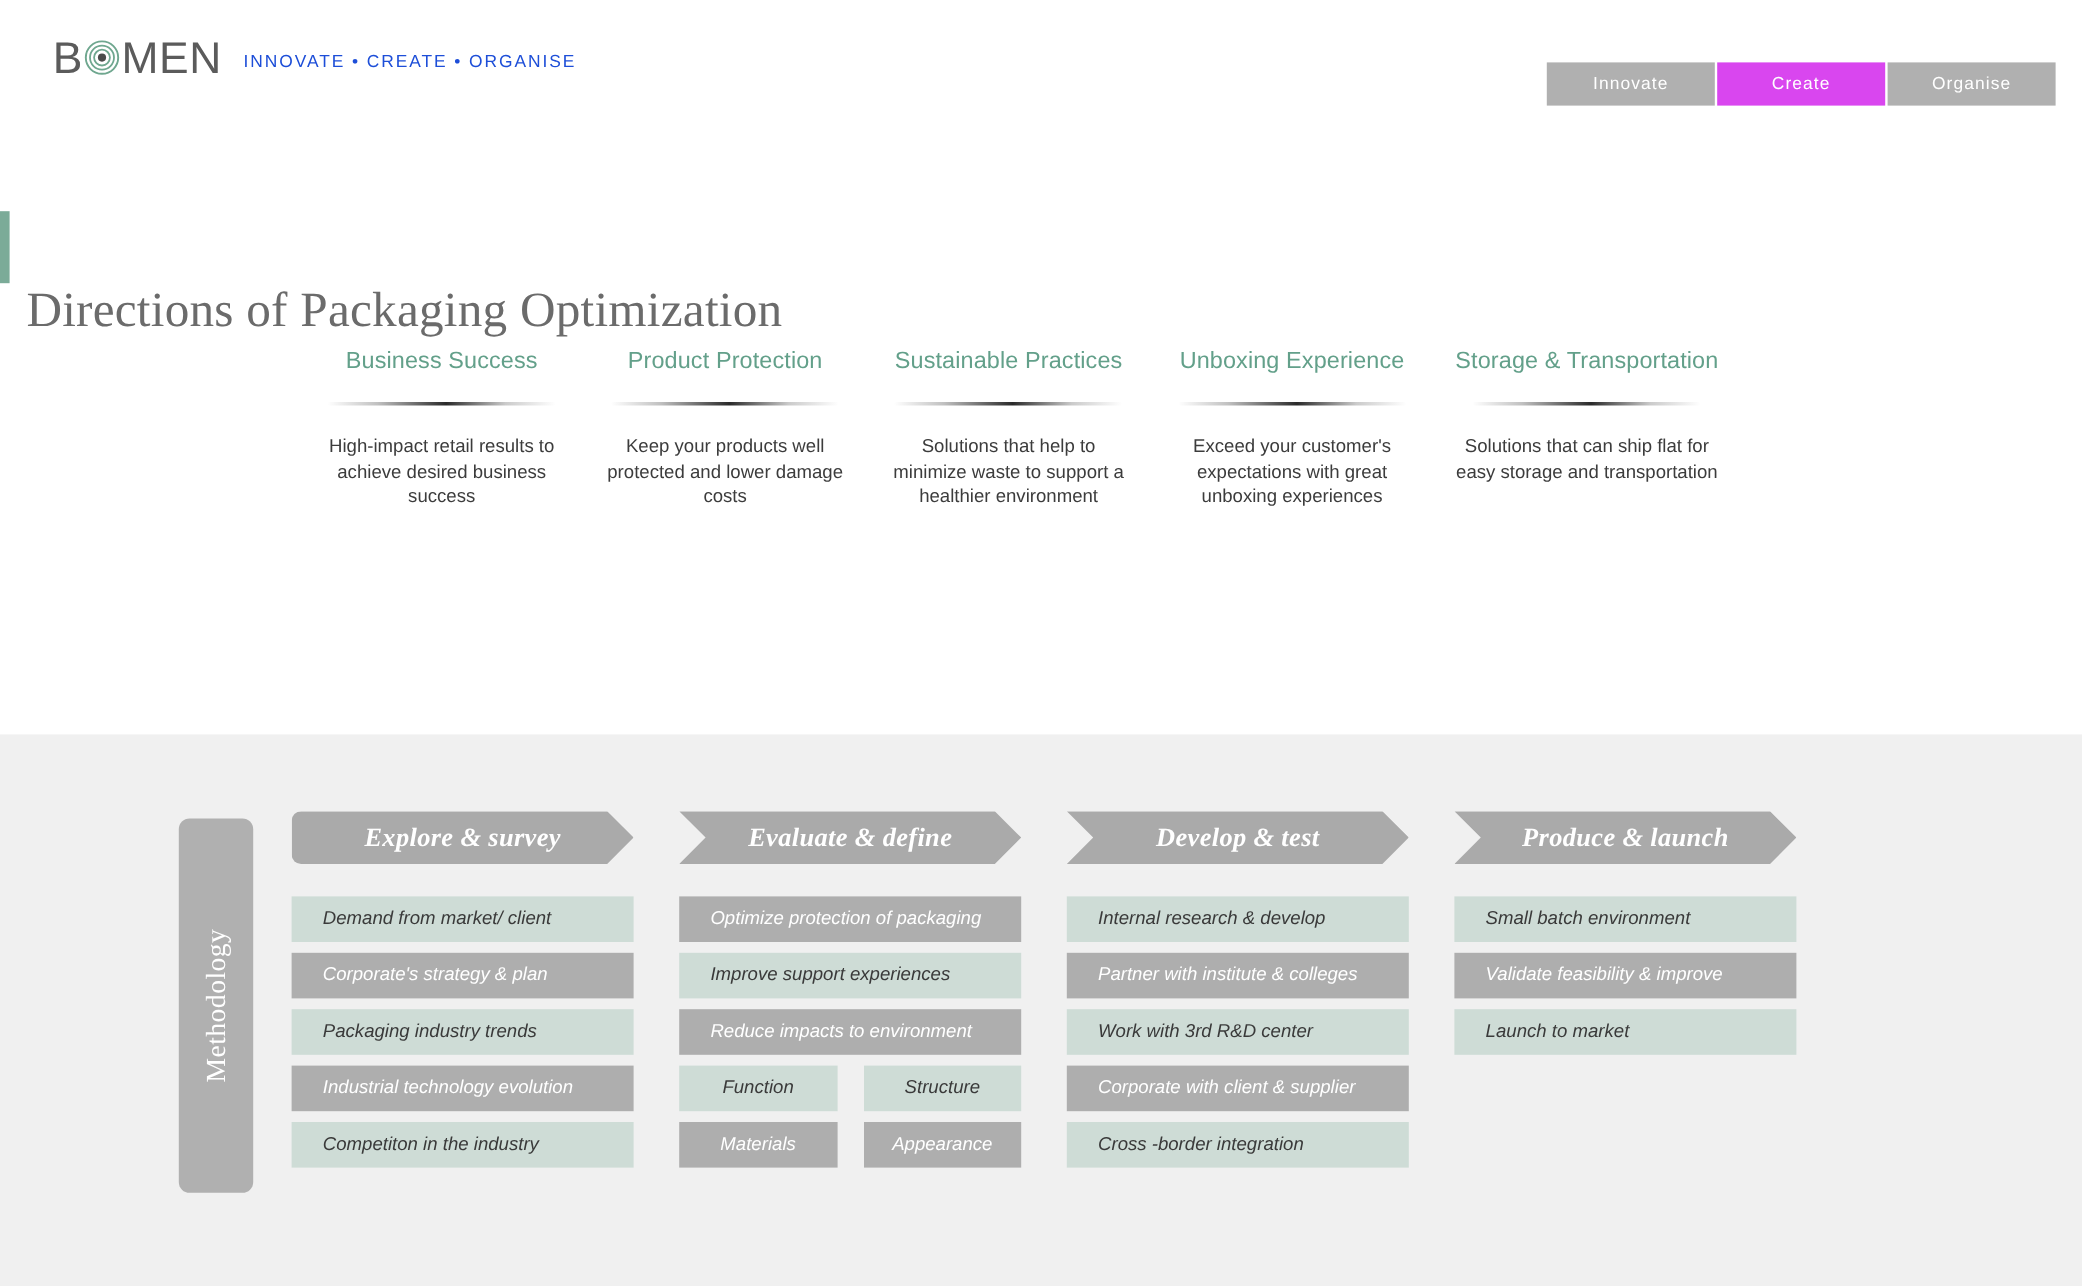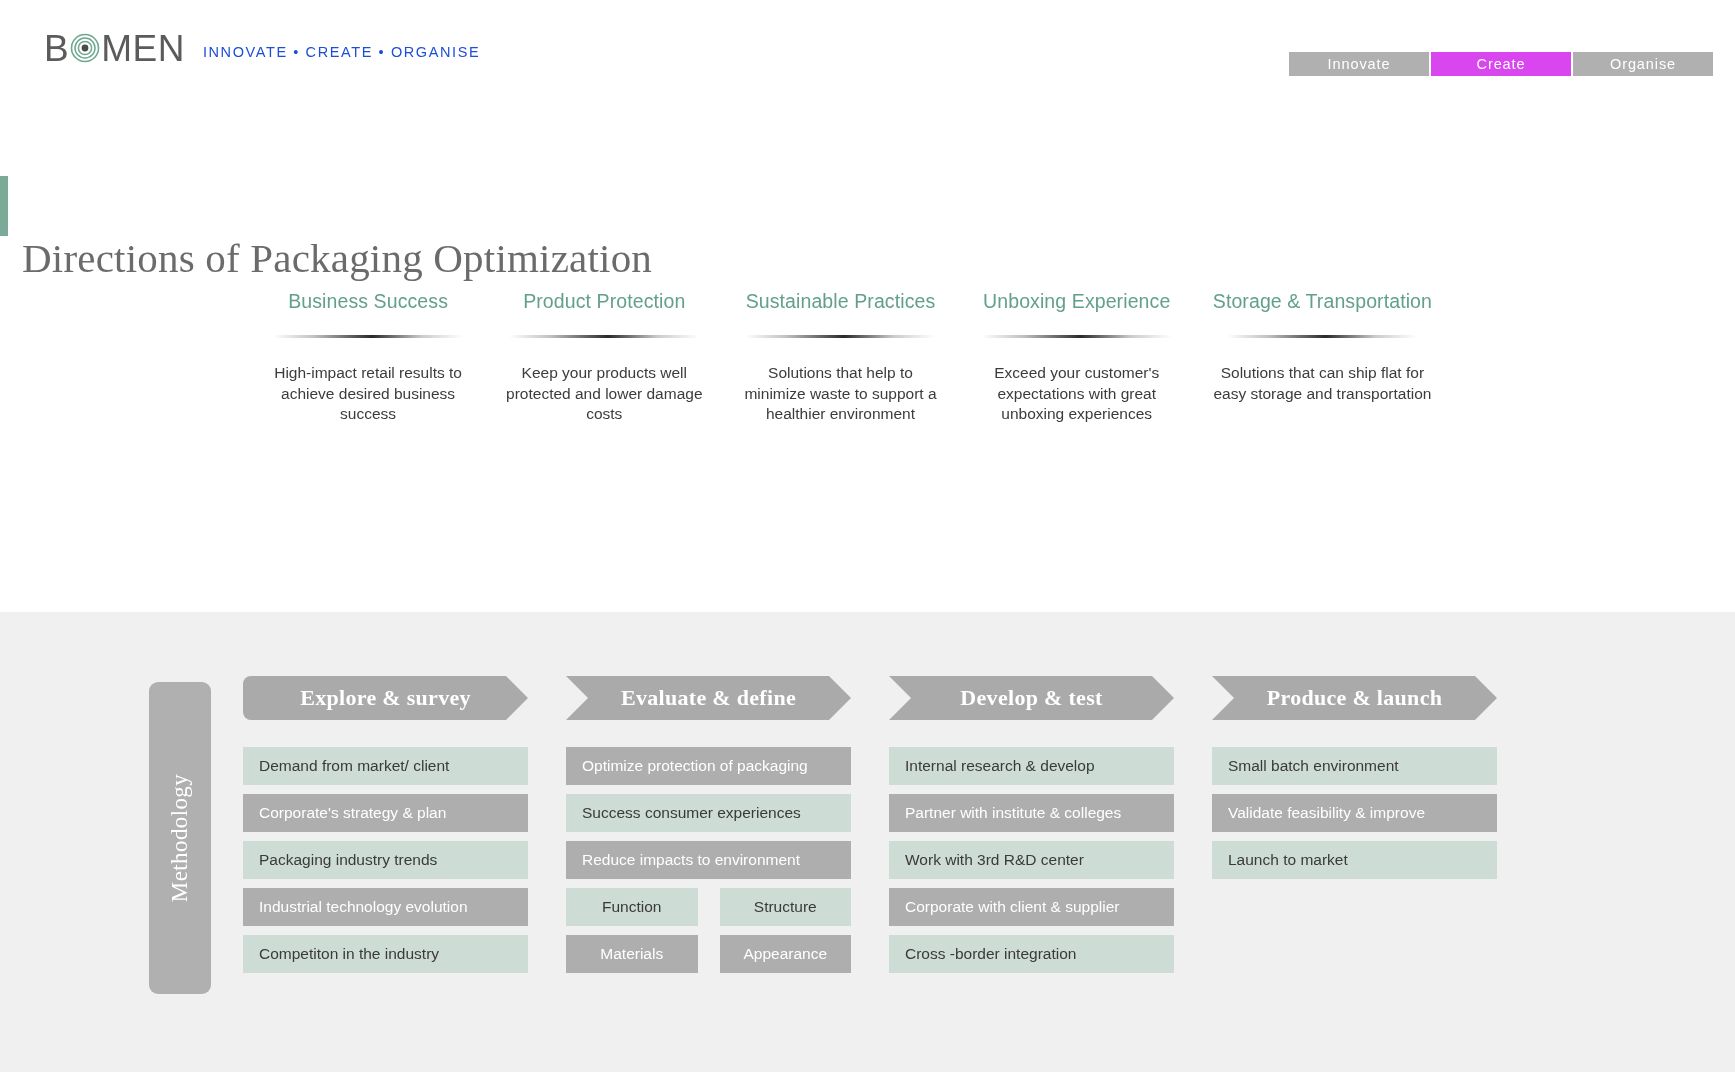--- a/index.html
+++ b/index.html
@@ -65,21 +65,21 @@
 
   .nav {
     position: absolute;
     right: 22px;
     top: 52px;
     display: flex;
     gap: 2px;
   }
   .nav-btn {
     width: 140px;
-    height: 24px;
+    height: 36px;
     display: flex;
     align-items: center;
     justify-content: center;
     font-size: 14.5px;
     letter-spacing: 0.9px;
     color: #ffffff;
     background: #b0b0b0;
     cursor: pointer;
     user-select: none;
   }
@@ -182,20 +182,21 @@
     letter-spacing: 0.4px;
   }
 
   .columns {
     position: absolute;
     left: 243px;
     top: 64px;
     width: 1360px;
     display: flex;
     gap: 38px;
+    font-style: italic;
   }
   .column { width: 285px; }
 
   .stage-banner {
     position: relative;
     height: 44px;
     background: #aaaaaa;
     display: flex;
     align-items: center;
     justify-content: center;
@@ -214,21 +215,21 @@
   }
   .stage-banner.chev {
     clip-path: polygon(0 0, calc(100% - 22px) 0, 100% 50%, calc(100% - 22px) 100%, 0 100%, 22px 50%);
   }
   .stage-banner span { display: block; }
 
   .item {
     height: 38px;
     display: flex;
     align-items: center;
-    padding-left: 16px;
+    padding-left: 26px;
     font-size: 15.5px;
     margin-bottom: 9px;
     cursor: pointer;
   }
   .item.mint { background: #cedcd6; color: #3a3a3a; }
   .item.gray { background: #aeaeae; color: #ffffff; }
 
   .item-row {
     display: flex;
     gap: 22px;
@@ -327,21 +328,21 @@
       <div class="item mint">Packaging industry trends</div>
       <div class="item gray">Industrial technology evolution</div>
       <div class="item mint">Competiton in the industry</div>
     </div>
 
     <div class="column">
       <div class="stage-banner chev">
         <span>Evaluate &amp; define</span>
       </div>
       <div class="item gray">Optimize protection of packaging</div>
-      <div class="item mint">Success consumer experiences</div>
+      <div class="item mint">Improve support experiences</div>
       <div class="item gray">Reduce impacts to environment</div>
       <div class="item-row">
         <div class="item mint">Function</div>
         <div class="item mint">Structure</div>
       </div>
       <div class="item-row">
         <div class="item gray">Materials</div>
         <div class="item gray">Appearance</div>
       </div>
     </div>

